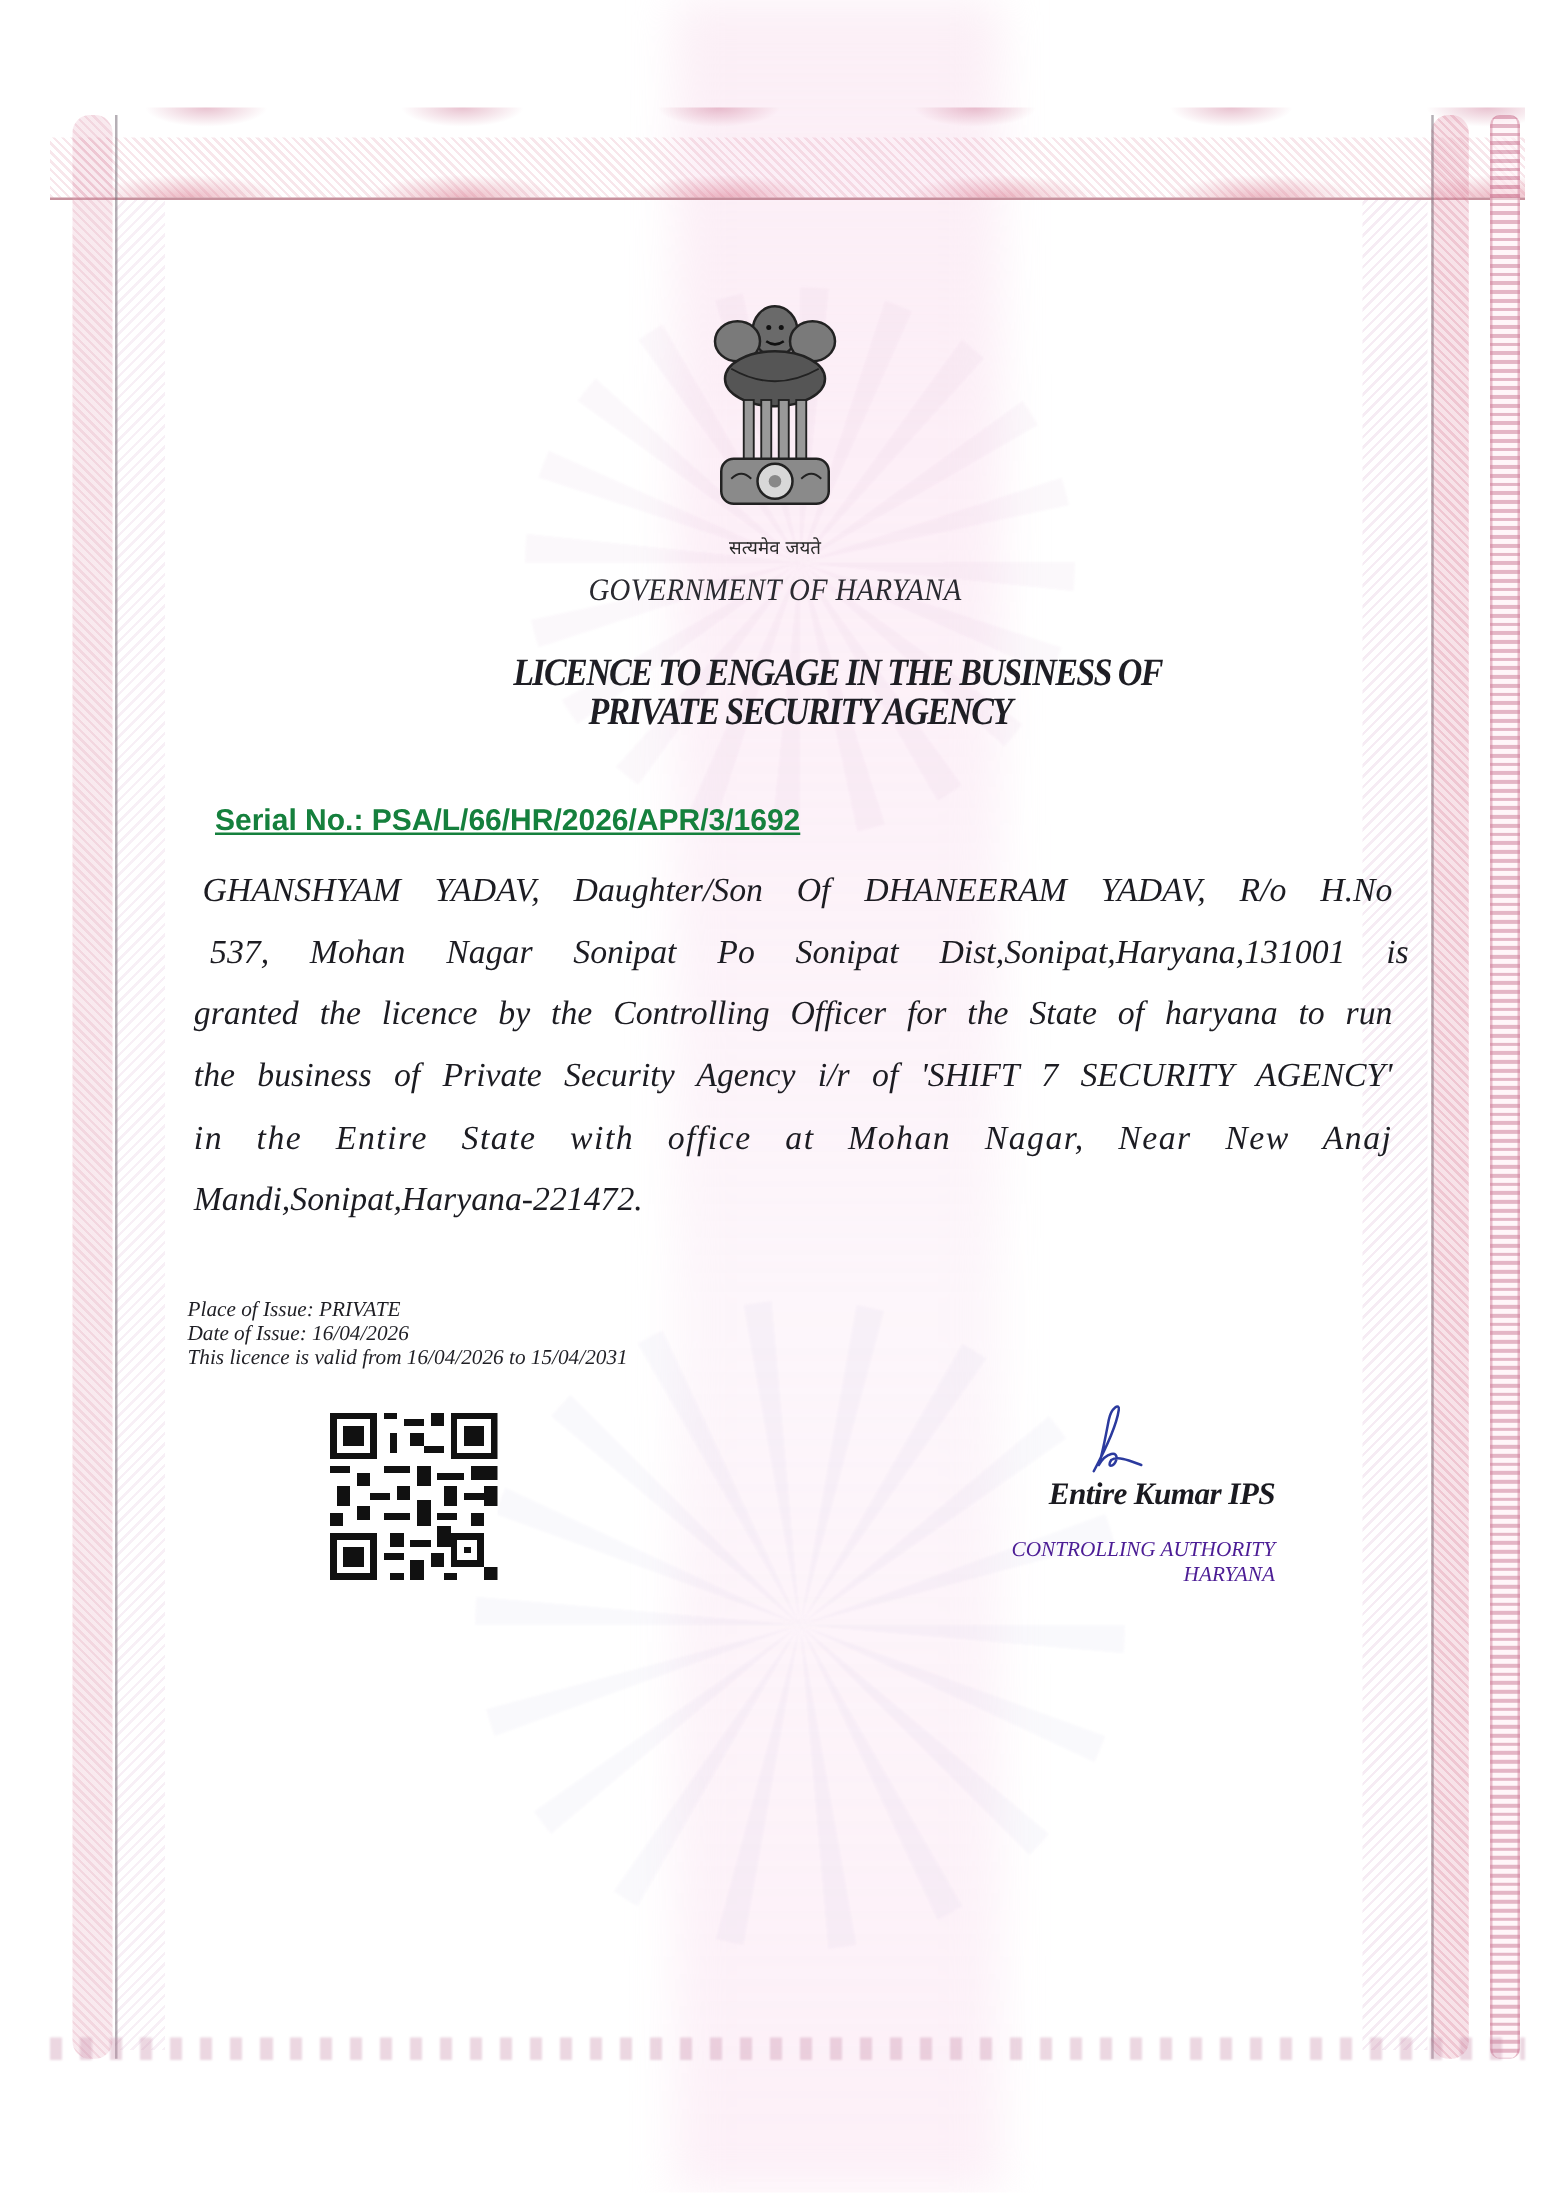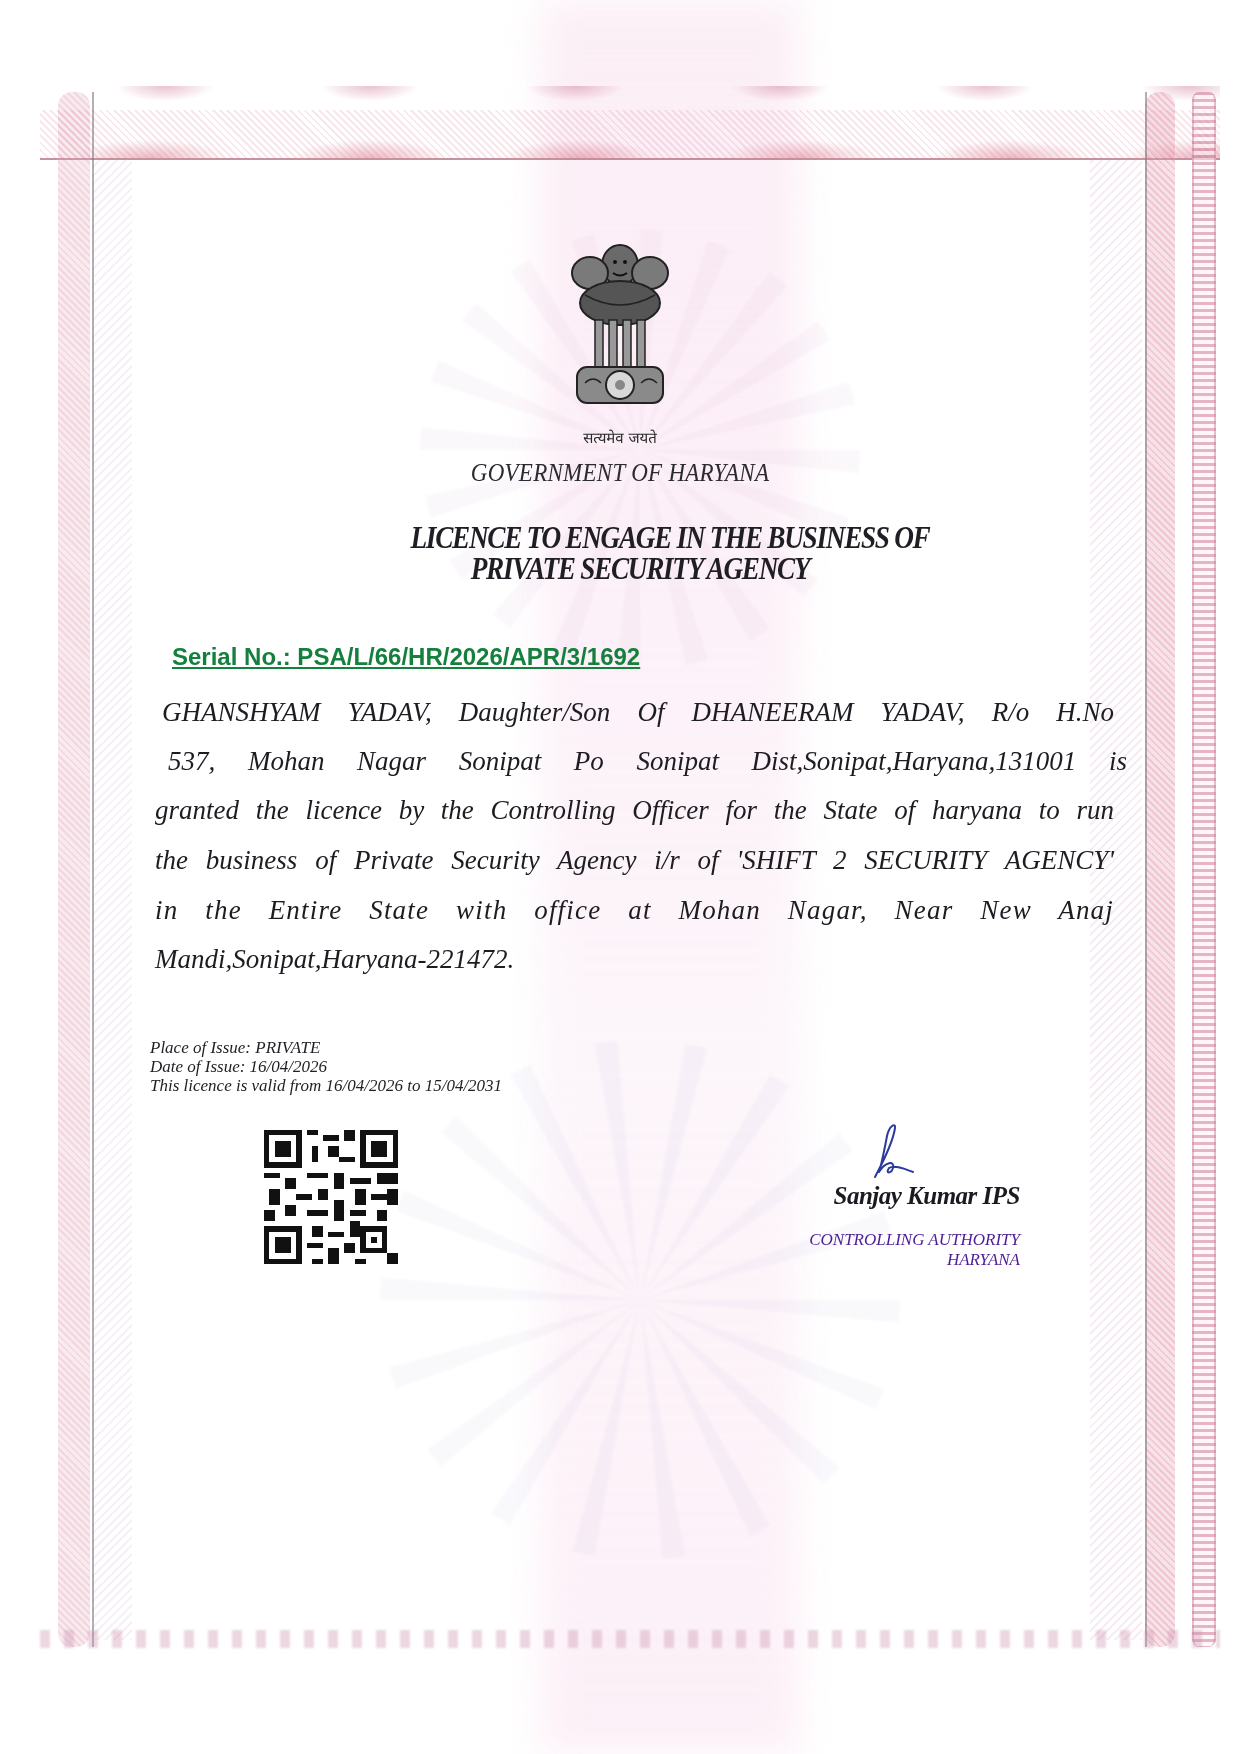--- a/index.html
+++ b/index.html
@@ -174,21 +174,21 @@
 
 <div class="gov">GOVERNMENT OF HARYANA</div>
 <div class="title l1">LICENCE TO ENGAGE IN THE BUSINESS OF</div>
 <div class="title l2">PRIVATE SECURITY AGENCY</div>
 
 <div class="serial">Serial No.: PSA/L/66/HR/2026/APR/3/1692</div>
 
 <div class="body-line just" style="top:697px;left:162px;width:952px;">GHANSHYAM YADAV, Daughter/Son Of DHANEERAM YADAV, R/o  H.No</div>
 <div class="body-line just" style="top:746px;left:155px;width:959px;margin-left:13px;">537, Mohan Nagar Sonipat Po Sonipat Dist,Sonipat,Haryana,131001 is</div>
 <div class="body-line just" style="top:795px;left:155px;width:959px;">granted the licence by the Controlling Officer for the State of haryana to run</div>
-<div class="body-line just" style="top:845px;left:155px;width:959px;">the business of Private Security Agency i/r of 'SHIFT 2 SECURITY AGENCY'</div>
+<div class="body-line just" style="top:845px;left:155px;width:959px;">the business of Private Security Agency i/r of 'SHIFT 7 SECURITY AGENCY'</div>
 <div class="body-line just" style="top:895px;left:155px;width:959px;word-spacing:6px;letter-spacing:1.2px;">in the Entire State with office at Mohan Nagar, Near New Anaj</div>
 <div class="body-line" style="top:944px;left:155px;">Mandi,Sonipat,Haryana-221472.</div>
 
 <div class="meta" style="top:1038px;">Place of Issue:  PRIVATE</div>
 <div class="meta" style="top:1057px;">Date of Issue:  16/04/2026</div>
 <div class="meta" style="top:1076px;">This licence is valid from  16/04/2026 to 15/04/2031</div>
 
 <div class="qr">
   <svg width="134" height="134" viewBox="0 0 25 25" shape-rendering="crispEdges">
     <rect width="25" height="25" fill="#fff"></rect>
@@ -240,15 +240,15 @@
         <rect x="17" y="24" width="2" height="1"></rect>
     </g>
   </svg>
 </div>
 
 <div class="signature">
   <svg width="60" height="62" viewBox="0 0 60 62">
     <path d="M20 55 C 28 40, 38 20, 40 6 C 41 0, 34 4, 32 14 C 29 30, 26 44, 24 50 M24 50 C 30 40, 40 38, 38 46 C 36 52, 30 52, 34 46 C 40 42, 52 48, 58 50" fill="none" stroke="#2b3a9e" stroke-width="2" stroke-linecap="round"></path>
   </svg>
 </div>
-<div class="signer">Sanjay Kumar IPS</div>
+<div class="signer">Entire Kumar IPS</div>
 <div class="authority" style="top:1230px;">CONTROLLING AUTHORITY</div>
 <div class="authority" style="top:1250px;">HARYANA</div>
 
 </body></html>

